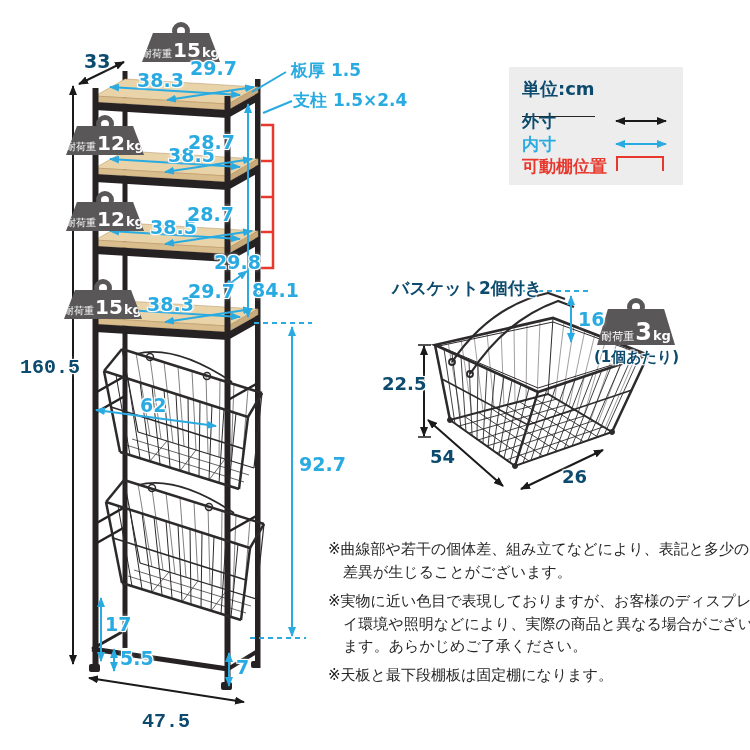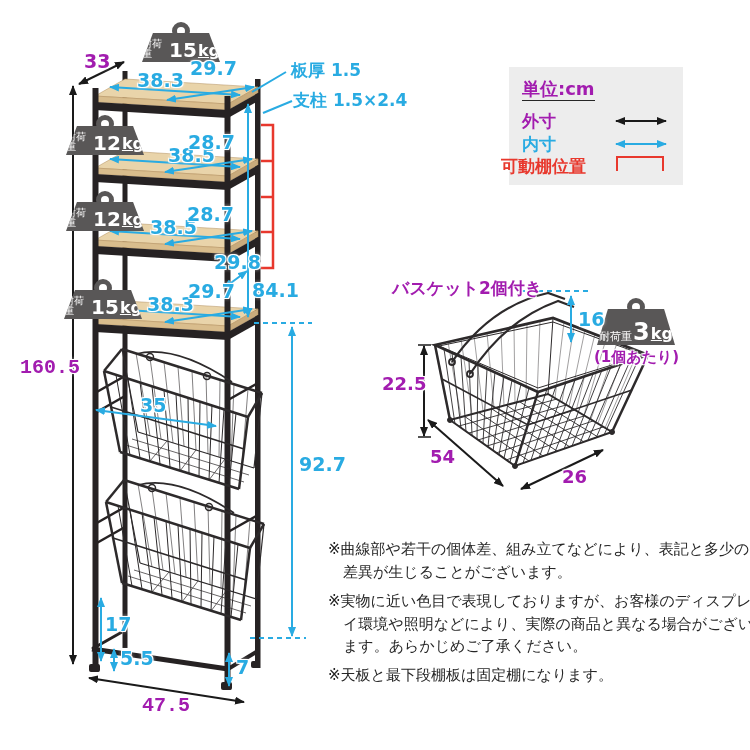--- a/index.html
+++ b/index.html
@@ -2,41 +2,41 @@
 <html><head>
 <meta charset="utf-8">
 <style>
   html,body{margin:0;padding:0;background:#fff;}
   .canvas{position:relative;width:750px;height:750px;background:#fff;overflow:hidden;
           font-family:"DejaVu Sans",sans-serif;}
   .art{position:absolute;left:0;top:0;z-index:1;}
   .legend{position:absolute;left:509px;top:67px;width:174px;height:118px;background:#ededed;z-index:0;}
   .lb{position:absolute;white-space:nowrap;line-height:1;z-index:2;font-weight:bold;
       text-shadow:-1px -1px 0 #fff,1px -1px 0 #fff,-1px 1px 0 #fff,1px 1px 0 #fff,0 0 4px #fff;}
-  .blue{color:#29abe2;} .black{color:#a21caf;} .red{color:#e8382d;}
+  .blue{color:#29abe2;} .black{color:#0c4a6e;} .red{color:#e8382d;}
   .s15{font-size:15px;} .s17{font-size:17px;} .s18{font-size:18px;} .s19{font-size:19px;} .s20{font-size:20px;font-family:Liberation Mono, monospace;}
   .noshadow{text-shadow:none;}
   .pitch{position:absolute;left:286px;top:166px;z-index:2;color:#e8382d;font-weight:bold;
          font-size:17px;line-height:21px;white-space:nowrap;}
   .badge{position:absolute;width:78px;z-index:2;}
   .badge .ring{position:absolute;left:30px;top:-11px;width:18px;height:18px;box-sizing:border-box;
                border:5px solid #595757;border-radius:50%;}
   .badge .body{position:relative;width:78px;height:29px;background:#595757;
                clip-path:polygon(14% 0,86% 0,100% 100%,0 100%);
                color:#fff;display:flex;align-items:flex-end;justify-content:center;
                padding-bottom:3px;box-sizing:border-box;gap:1px;}
   .badge .pre{font-size:10px;line-height:1;}
   .badge .val{font-size:20px;font-weight:bold;line-height:.85;}
-  .badge .unit{font-size:16px;font-weight:bold;line-height:1;text-decoration:underline;}
+  .badge .unit{font-size:13px;font-weight:bold;line-height:1;}
   .badge.lg .body{height:36px;}
   .badge.lg .val{font-size:24px;}
   .badge.lg .pre{font-size:11px;}
   .note{position:absolute;left:328px;width:420px;z-index:2;font-size:15px;line-height:1.5;
         color:#262626;padding-left:1em;text-indent:-1em;}
-  .legend-unit{border-bottom:1.5px solid #262626;padding-bottom:1px;}
+  .legend-unit{border-bottom:1.5px solid #262626;padding-bottom:17px;}
 </style>
 </head>
 <body>
 
 <div class="canvas">
 
   <div class="legend"></div>
 
   <svg class="art" width="750" height="750" viewBox="0 0 750 750">
     <defs>
@@ -327,46 +327,46 @@
     <div class="body">
         <span class="pre">耐荷重</span>
         <span class="val">3</span>
         <span class="unit">kg</span>
       </div>
   </div>
   <div class="lb black s15" style="left:594px;top:350px">(1個あたり)</div>
 
   <div class="lb black s19" style="left:84px;top:52px">33</div>
   <div class="lb black s20" style="left:20px;top:358px">160.5</div>
-  <div class="lb black s20" style="left:142px;top:696px">47.5</div>
+  <div class="lb black s20" style="left:142px;top:712px">47.5</div>
 
   <div class="lb blue s19" style="left:137px;top:71px">38.3</div>
   <div class="lb blue s19" style="left:190px;top:59px">29.7</div>
   <div class="lb blue s19" style="left:168px;top:146px">38.5</div>
   <div class="lb blue s19" style="left:188px;top:133px">28.7</div>
   <div class="lb blue s19" style="left:150px;top:218px">38.5</div>
   <div class="lb blue s19" style="left:187px;top:205px">28.7</div>
   <div class="lb blue s19" style="left:147px;top:295px">38.3</div>
   <div class="lb blue s19" style="left:188px;top:282px">29.7</div>
   <div class="lb blue s19" style="left:214px;top:253px">29.8</div>
   <div class="lb blue s19" style="left:252px;top:281px">84.1</div>
   <div class="lb blue s19" style="left:299px;top:455px">92.7</div>
-  <div class="lb blue s19" style="left:140px;top:396px">35</div>
+  <div class="lb blue s19" style="left:140px;top:396px">62</div>
   <div class="lb blue s19" style="left:105px;top:615px">17</div>
   <div class="lb blue s19" style="left:120px;top:649px">5.5</div>
   <div class="lb blue s19" style="left:236px;top:658px">7</div>
 
   <div class="lb blue s17" style="left:291px;top:62px">板厚 1.5</div>
   <div class="lb blue s17" style="left:293px;top:92px">支柱 1.5×2.4</div>
 
 
   <div class="lb black s18 noshadow" style="left:522px;top:80px"><span class="legend-unit">単位:cm</span></div>
   <div class="lb black s17 noshadow" style="left:522px;top:113px">外寸</div>
   <div class="lb blue s17 noshadow" style="left:522px;top:136px">内寸</div>
-  <div class="lb red s17 noshadow" style="left:501px;top:158px">可動棚位置</div>
+  <div class="lb red s17 noshadow" style="left:522px;top:158px">可動棚位置</div>
 
   <div class="lb black s17" style="left:392px;top:280px">バスケット2個付き</div>
   <div class="lb blue s19" style="left:578px;top:310px">16</div>
   <div class="lb black s18" style="left:382px;top:375px">22.5</div>
   <div class="lb black s18" style="left:430px;top:448px">54</div>
   <div class="lb black s18" style="left:562px;top:468px">26</div>
 
   <div class="note" style="top:538px">※曲線部や若干の個体差、組み立てなどにより、表記と多少の差異が生じることがございます。</div>
   <div class="note" style="top:590px">※実物に近い色目で表現しておりますが、お客様のディスプレイ環境や照明などにより、実際の商品と異なる場合がございます。あらかじめご了承ください。</div>
   <div class="note" style="top:664px">※天板と最下段棚板は固定棚になります。</div>

